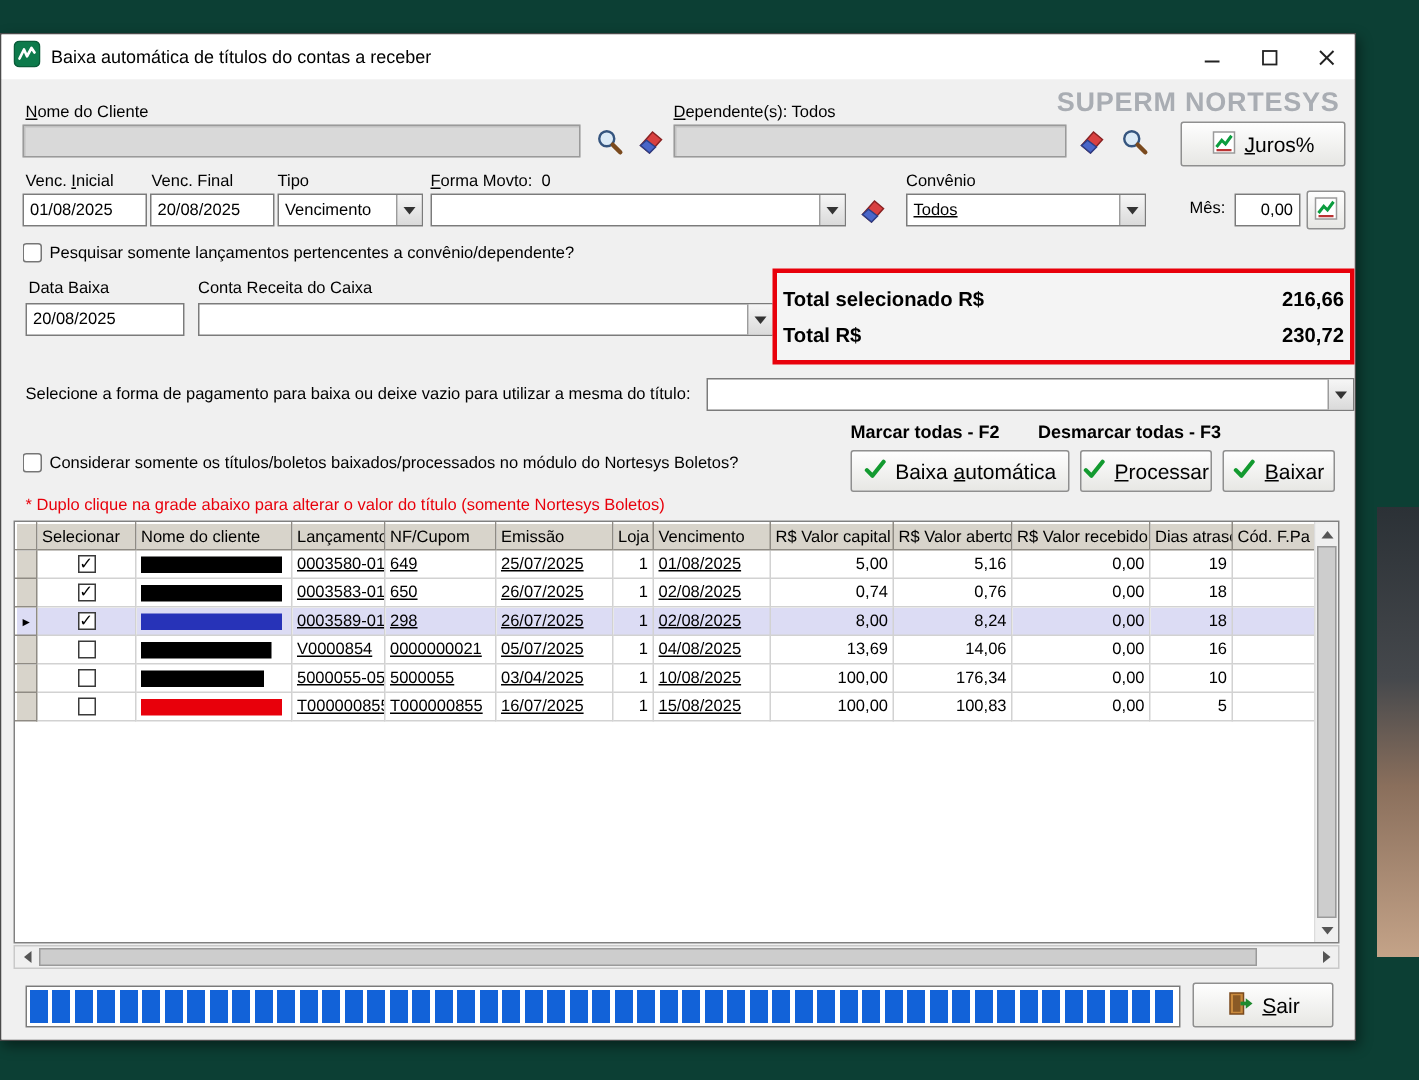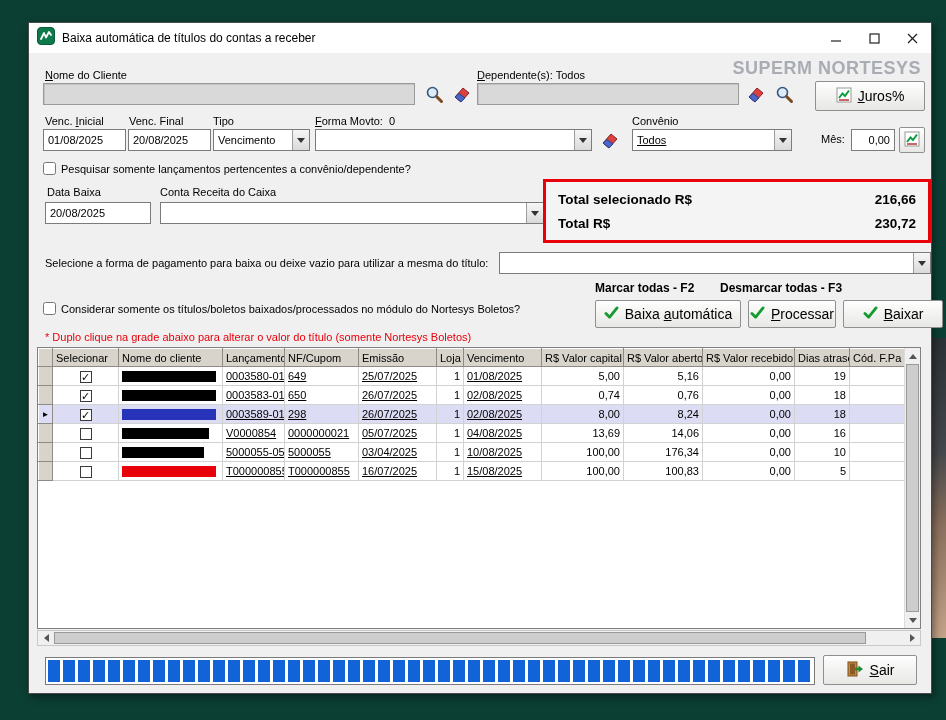--- a/index.html
+++ b/index.html
@@ -1,20 +1,20 @@
 <!DOCTYPE html>
 <html style="--desktop: #0c3f34; --accent-red: #e8000b; --progress-blue: #1262d8; --current-row: #dcdcf4; --grid-header: #d8d4cb; --brand-green: #0d7a4b;"><head>
 <meta charset="utf-8">
 <style>
   * { box-sizing: border-box; margin: 0; padding: 0; }
   html,body { width:946px; height:720px; overflow:hidden; font-family:"Liberation Sans", sans-serif; }
   .desktop { position:relative; width:946px; height:720px; background:var(--desktop,#0c3f34); }
   .photo-frag { position:absolute; right:0; top:338px; width:28px; height:300px;
     background:linear-gradient(180deg,#2b3136 0%,#45484c 38%,#8a6f5c 62%,#c4a388 100%); }
-  .window { position:absolute; left:28px; top:22px; width:904px; height:672px;
+  .window { position:absolute; left:0; top:22px; width:904px; height:672px;
     background:#f0f0f0; border:1px solid #4a4a4a; box-shadow:2px 3px 8px rgba(0,0,0,.45); }
   .titlebar { height:30px; background:#ffffff; display:flex; align-items:center; padding-left:8px; }
   .titlebar .title { font-size:12px; color:#000; margin-left:7px; flex:1; white-space:nowrap; overflow:hidden; }
   .winbtn { width:38px; height:30px; display:flex; align-items:center; justify-content:center; }
   .client { position:relative; width:902px; height:640px; background:#f0f0f0; font-size:11px; }
   .lbl { position:absolute; font-size:11px; color:#000; white-space:nowrap; }
   .brand { position:absolute; right:10px; top:5px; font-size:18px; font-weight:bold; color:#a9adb3; letter-spacing:.5px; }
   .tin { position:absolute; height:22px; border:1px solid #7b7b7b; background:#fff; font-size:11px;
     padding:0 4px; font-family:inherit; color:#000; }
   .tin.dis { background:#d9d9d9; border-color:#9a9a9a; box-shadow:inset 1px 1px 0 #c2c2c2; }
@@ -24,21 +24,21 @@
   .combo-arrow { width:17px; background:linear-gradient(#f6f6f6,#dadada); border-left:1px solid #9c9c9c;
     display:flex; align-items:center; justify-content:center; }
   .tri-d { width:0; height:0; border-left:4px solid transparent; border-right:4px solid transparent; border-top:5px solid #333; }
   .iconflat { position:absolute; width:22px; height:22px; display:flex; align-items:center; justify-content:center; }
   .btn { position:absolute; display:flex; align-items:center; justify-content:center; gap:6px;
     background:linear-gradient(#fefefe,#e7e7e4); border:1px solid #8f8f8f; border-radius:2px;
     font-size:14px; font-family:inherit; color:#000; cursor:default; }
   .chkrow { position:absolute; display:flex; align-items:center; gap:5px; }
   .chkrow input { width:13px; height:13px; }
   .totals { position:absolute; border:3px solid var(--accent-red,#e8000b); background:#f4f4f4;
-    display:flex; flex-direction:column; justify-content:space-around; padding:5px 12px; }
+    display:flex; flex-direction:column; justify-content:space-around; padding:5px 4px; }
   .trow { display:flex; justify-content:space-between; font-weight:bold; font-size:13.5px; }
   .boldlbl { position:absolute; font-size:12px; font-weight:bold; color:#000; white-space:nowrap; }
   .warn { position:absolute; font-size:11px; color:var(--accent-red,#e8000b); white-space:nowrap; }
   
   .grid-box { position:absolute; background:#fff; border:1px solid #808080; overflow:hidden; }
   table.grid { border-collapse:collapse; table-layout:fixed; width:866px; font-size:11px; }
   table.grid th { background:var(--grid-header,#d8d4cb); font-weight:normal; text-align:left;
     border-top:1px solid #fff; border-left:1px solid #fff; border-right:1px solid #8f8b84; border-bottom:1px solid #8f8b84;
     padding:1px 3px; height:18px; white-space:nowrap; overflow:hidden; }
   table.grid td { border-right:1px solid #d2d2d2; border-bottom:1px solid #d2d2d2; padding:1px 3px;
@@ -248,21 +248,21 @@
         <span>Baixa <u>a</u>utomática</span>
       </button>
       <button class="btn" style="left:719px; top:247px; width:88px; height:28px;">
         <span>
           <svg width="15" height="13" viewBox="0 0 16 14">
               <polyline points="2,8 6,12 14,2" fill="none" stroke="#139a30" stroke-width="3" stroke-linecap="round" stroke-linejoin="round"></polyline>
             </svg>
         </span>
         <span><u>P</u>rocessar</span>
       </button>
-      <button class="btn" style="left:814px; top:247px; width:100px; height:28px;">
+      <button class="btn" style="left:814px; top:247px; width:75px; height:28px;">
         <span>
           <svg width="15" height="13" viewBox="0 0 16 14">
               <polyline points="2,8 6,12 14,2" fill="none" stroke="#139a30" stroke-width="3" stroke-linecap="round" stroke-linejoin="round"></polyline>
             </svg>
         </span>
         <span><u>B</u>aixar</span>
       </button>
 
       <span class="warn" style="left:16px; top:278px;">* Duplo clique na grade abaixo para alterar o valor do título (somente Nortesys Boletos)</span>
 

